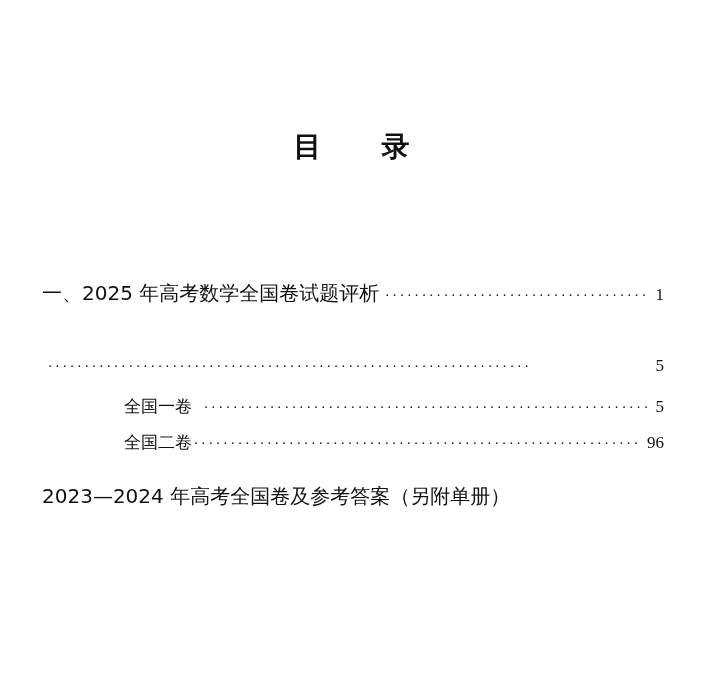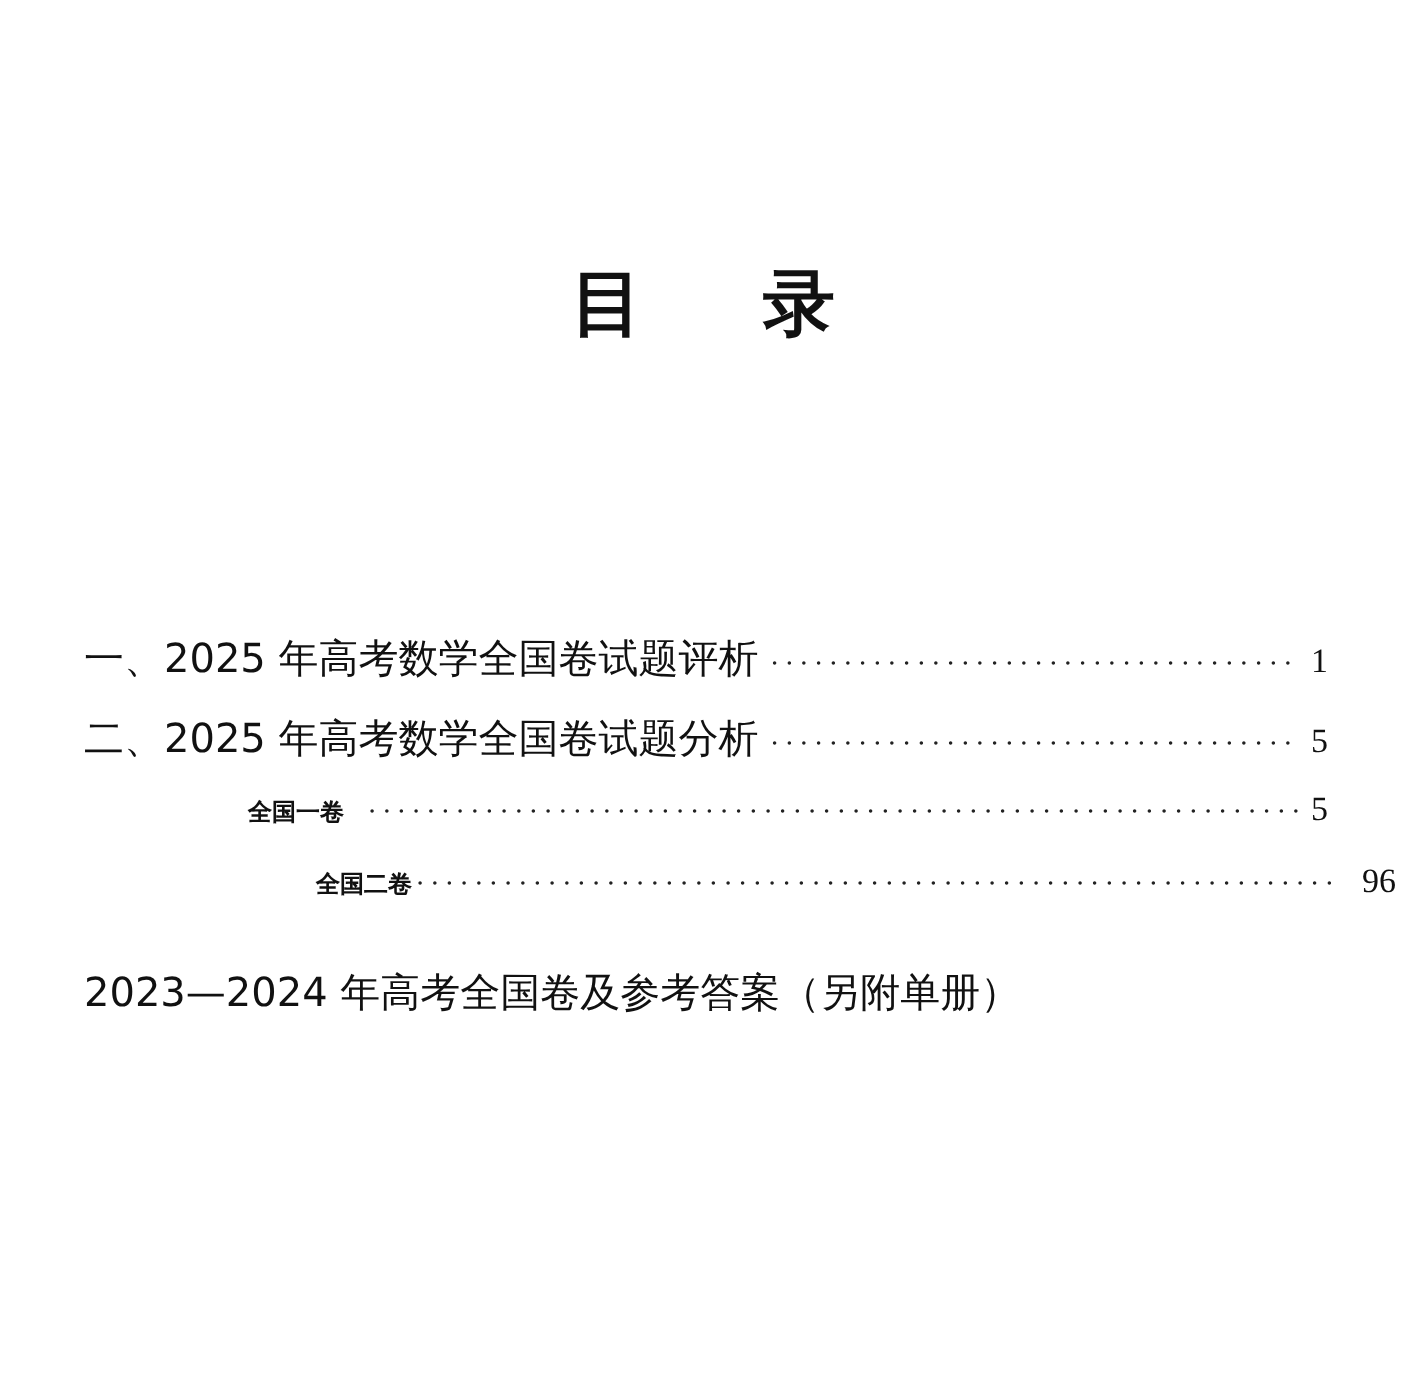--- a/index.html
+++ b/index.html
@@ -14,21 +14,21 @@
       overflow: hidden;
       color: #111111;
     }
     .page-title {
       position: absolute;
       top: 128px;
       left: 0;
       width: 703px;
       text-align: center;
       font-family: "DejaVu Serif", "Liberation Serif", serif;
-      font-size: 36px;
+      font-size: 28px;
       font-weight: bold;
       letter-spacing: 0;
     }
     .page-title span { display: inline-block; }
     .page-title .gap { width: 60px; }
     .toc-row {
       position: absolute;
       display: flex;
       align-items: baseline;
       white-space: nowrap;
@@ -47,57 +47,55 @@
     .toc-row .page {
       font-family: "Liberation Serif", "DejaVu Serif", serif;
       font-size: 17px;
     }
     .main-row .label {
       font-size: 20px;
     }
     .main-row .dots { font-size: 13px; }
     .sub-row .label {
       font-family: "Liberation Serif", "DejaVu Serif", serif;
-      font-size: 12px;
-      font-weight: bold;
+      font-size: 17px;
     }
     .sub-row .dots { font-size: 13px; }
     .appendix {
       position: absolute;
       left: 42px;
       top: 483px;
       font-family: "DejaVu Sans", "Liberation Sans", sans-serif;
       font-size: 20px;
       white-space: nowrap;
     }
   </style>
 </head>
 <body>
 
 <div class="page-title">
   <span>目</span><span class="gap"></span><span>录</span>
 </div>
 
-<div class="toc-row main-row" style="left:42px; top:280px; width:622px;margin-top:36px;">
+<div class="toc-row main-row" style="left:42px; top:280px; width:622px;">
   <span class="label">一、2025 年高考数学全国卷试题评析</span>
   <span class="dots">··································································</span>
   <span class="page">1</span>
 </div>
 
 <div class="toc-row main-row" style="left:42px; top:356px; width:622px;">
-  <span class="label">二、2025 年高考数学全国卷试题分析</span>
   <span class="dots">··································································</span>
   <span class="page">5</span>
 </div>
 
 <div class="toc-row sub-row" style="left:124px; top:395px; width:540px;">
   <span class="label">全国一卷</span>
   <span class="dots" style="margin-left:12px;">·····························································································</span>
   <span class="page">5</span>
 </div>
 
-<div class="toc-row sub-row" style="left:124px; top:431px; width:540px;margin-left:34px;">
+<div class="toc-row sub-row" style="left:124px; top:431px; width:540px;">
   <span class="label">全国二卷</span>
   <span class="dots" style="margin-left:2px; margin-right:10px;">·····························································································</span>
   <span class="page">96</span>
 </div>
 
 <div class="appendix">2023—2024 年高考全国卷及参考答案（另附单册）</div>
 
 </body></html>

